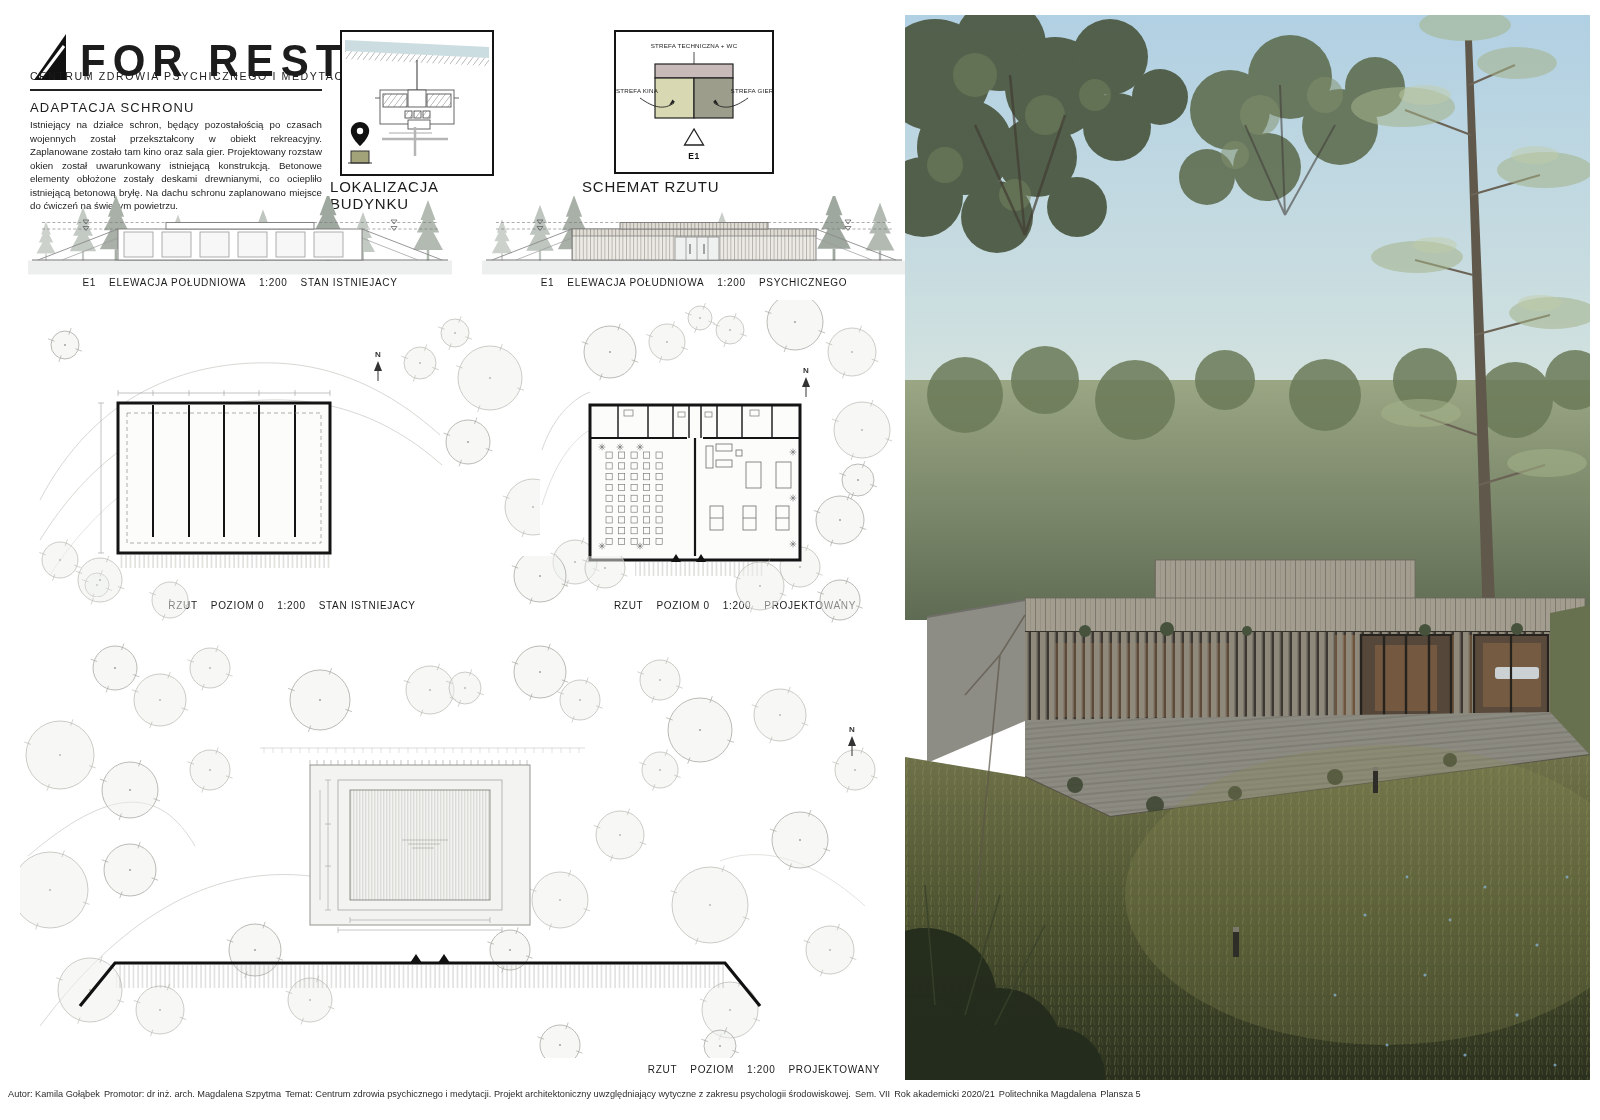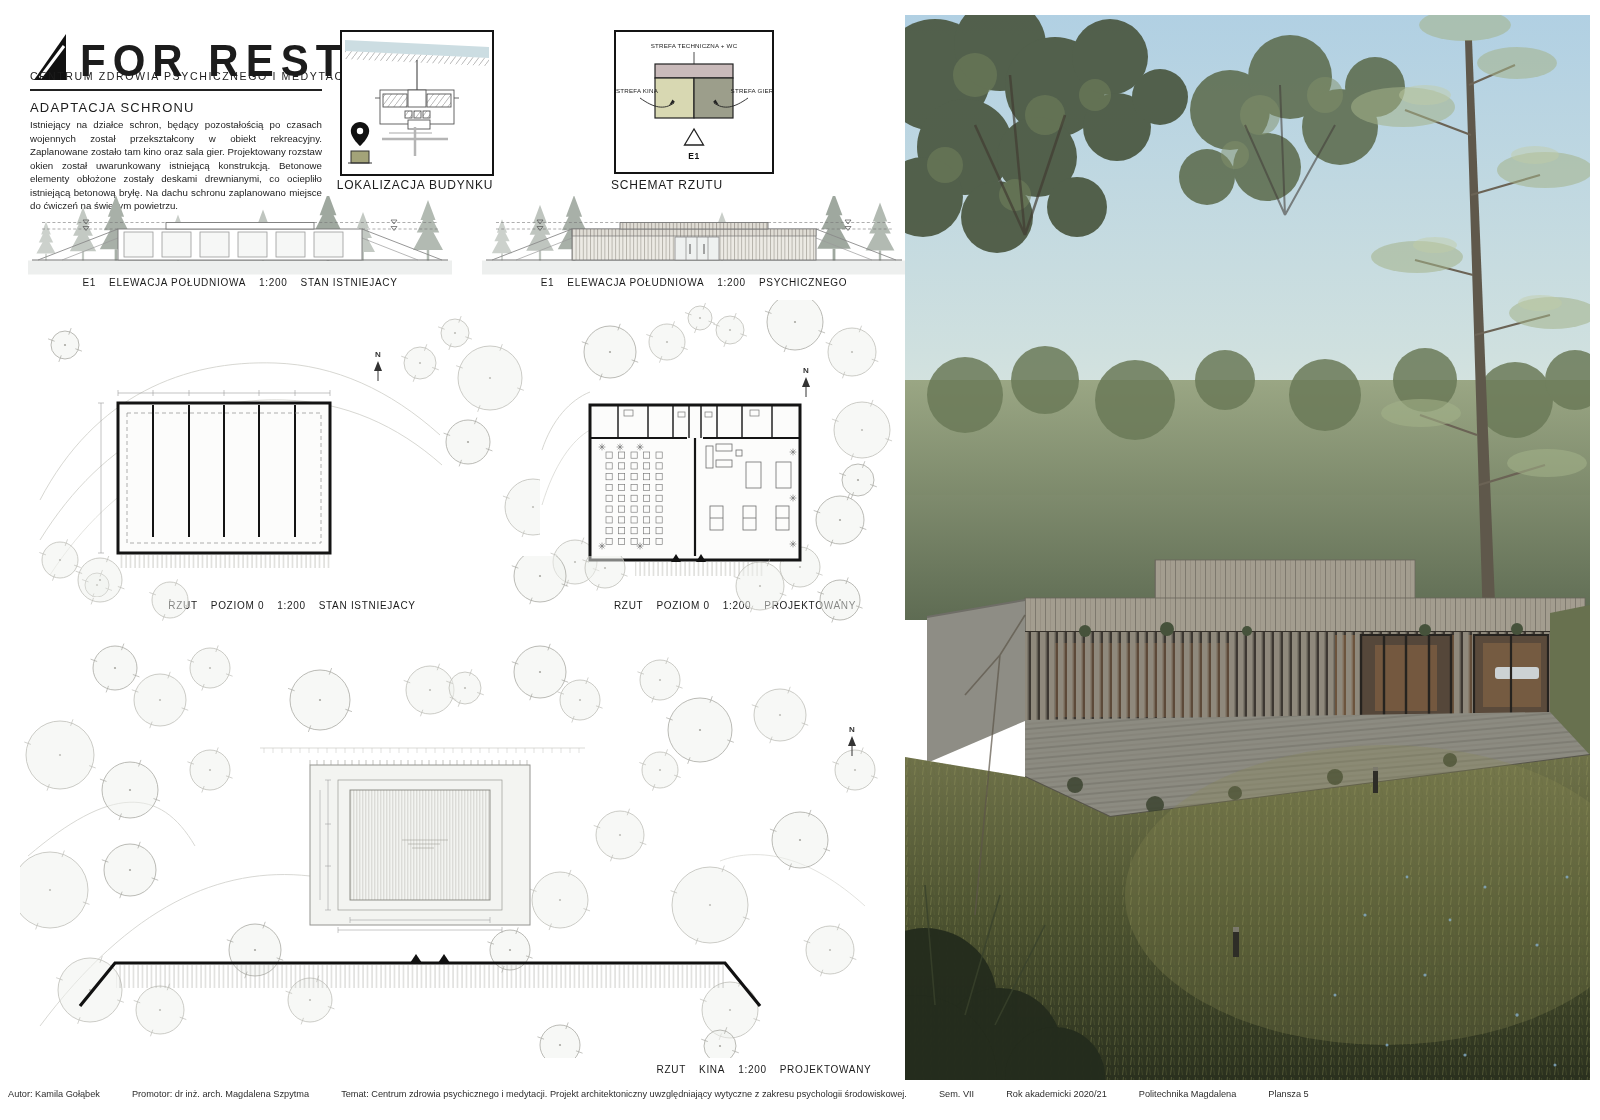--- a/index.html
+++ b/index.html
@@ -9,22 +9,22 @@
   
   .logo-row{left:30px;top:32px;display:flex;align-items:flex-end;gap:10px;}
   .logo-text{font-size:42px;font-weight:700;letter-spacing:7px;line-height:1;transform:scaleY(1.05);}
   .tagline{left:30px;top:70px;width:292px;font-size:10.6px;letter-spacing:1.6px;
            padding-bottom:7px;border-bottom:2px solid #222;white-space:nowrap;}
   .intro-title{left:30px;top:100px;width:292px;text-align:left;font-size:13px;letter-spacing:1.2px;}
   .intro-body{left:30px;top:118px;width:292px;font-size:9.7px;line-height:1.4;text-align:justify;color:#222;}
   .diag-box{border:2.5px solid #141414;background:#fff;}
   .caption{display:flex;justify-content:center;gap:13px;font-size:10px;letter-spacing:.7px;color:#1b1b1b;}
   .caption span{white-space:nowrap;}
-  .small-cap{font-size:12px;letter-spacing:.8px;text-align:center;color:#1b1b1b;}
-  .footer{left:8px;top:1089px;width:880px;display:flex;flex-wrap:nowrap;column-gap:32px;
+  .small-cap{font-size:15px;letter-spacing:.8px;text-align:left;color:#1b1b1b;}
+  .footer{left:8px;top:1089px;width:880px;display:flex;flex-wrap:nowrap;column-gap:4px;
           font-size:9.2px;color:#2d2d2d;white-space:nowrap;}
   .t6{font-size:6.2px;letter-spacing:.2px;fill:#222;}
   .t8b{font-size:8.5px;font-weight:bold;letter-spacing:.5px;fill:#111;}
   .tN{font-size:8px;font-weight:bold;fill:#333;}
   svg{display:block;}
 </style>
 </head>
 <body>
 
 <div class="board">
@@ -846,21 +846,21 @@
     <polygon points="390,407 396,398 402,407" fill="#111"></polygon>
     <polygon points="418,407 424,398 430,407" fill="#111"></polygon>
     <g>
       <line x1="832" y1="200" x2="832" y2="186" stroke="#333" stroke-width="1"></line>
       <polygon points="828,190 832,180 836,190" fill="#333"></polygon>
       <text x="832" y="176" class="tN" text-anchor="middle">N</text>
     </g>
   </svg>
   <div class="abs caption" style="left:552px;top:1064px;width:424px;">
     <span>RZUT</span>
-    <span>KINA</span>
+    <span>POZIOM</span>
     <span>1:200</span>
     <span>PROJEKTOWANY</span>
   </div>
 
   <div class="abs footer">
     <span>Autor: Kamila Gołąbek</span>
     <span>Promotor: dr inż. arch. Magdalena Szpytma</span>
     <span>Temat: Centrum zdrowia psychicznego i medytacji. Projekt architektoniczny uwzględniający wytyczne z zakresu psychologii środowiskowej.</span>
     <span>Sem. VII</span>
     <span>Rok akademicki 2020/21</span>

